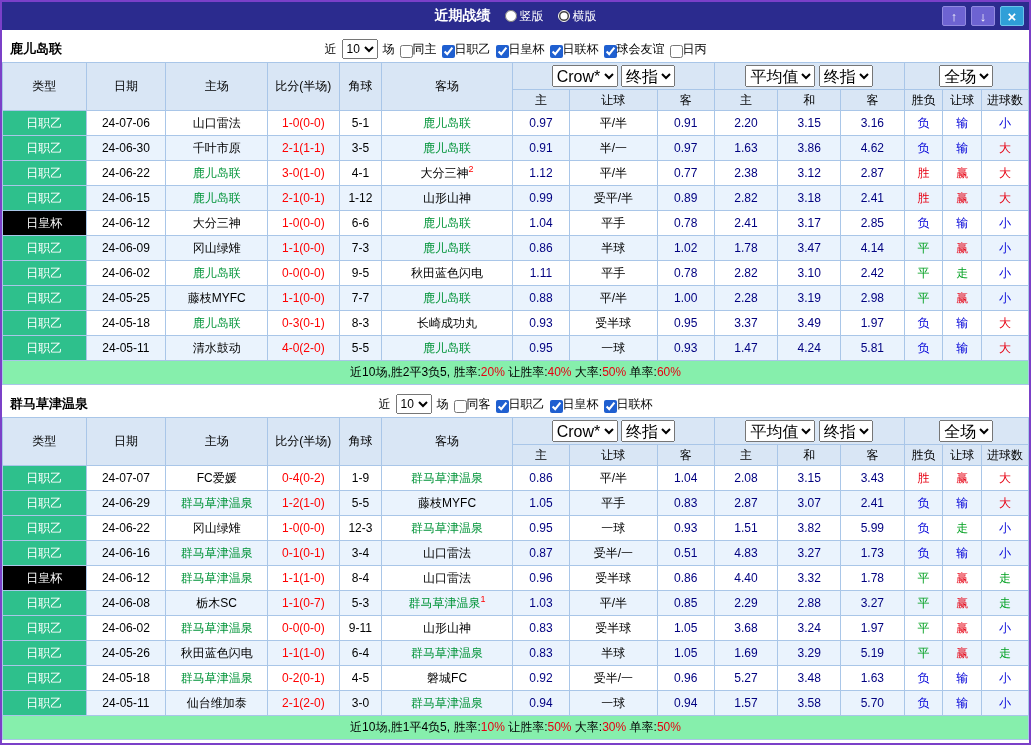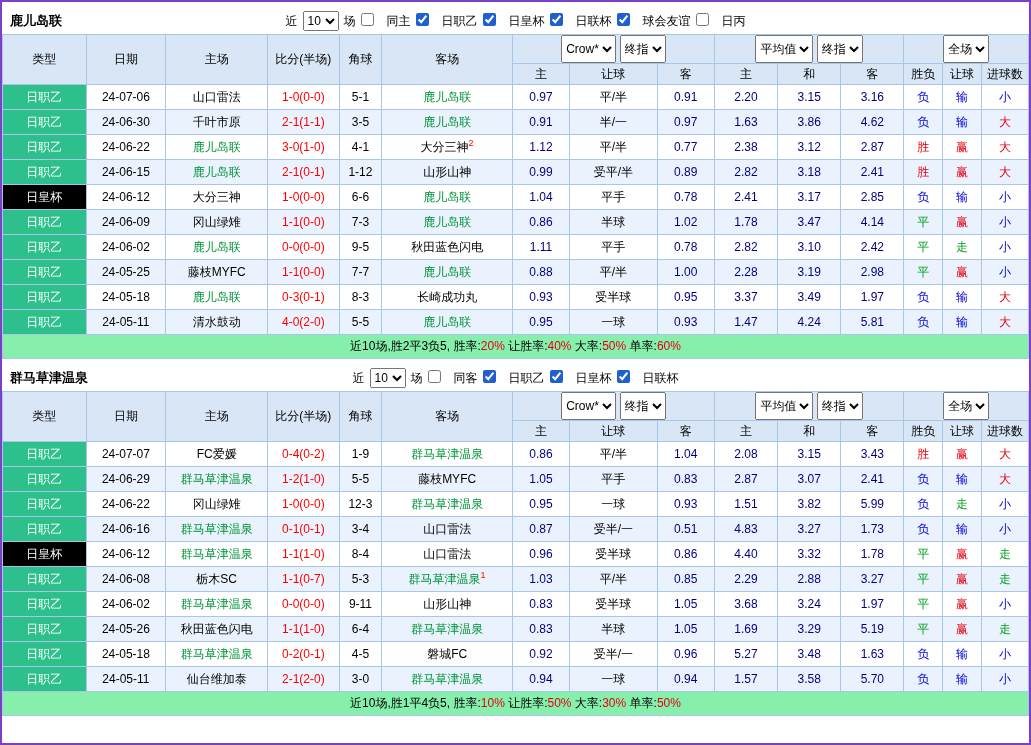--- a/index.html
+++ b/index.html
@@ -13,48 +13,64 @@
   .radio input { accent-color: #ffffff; margin: 0; width: 12px; height: 12px; }
   .tb-buttons { position: absolute; right: 5px; top: 4px; display: flex; gap: 5px; }
   .tb-btn { width: 24px; height: 20px; border: 1px solid #928ae0; background: #6d63d2; color: #fff; font-size: 13px; line-height: 17px; padding: 0; cursor: pointer; border-radius: 2px; font-weight: bold; }
   .tb-btn.close { background: #2f9fd8; border-color: #6cc3ea; font-size: 15px; }
 
   .section { margin-top: 6px; }
   .section-header { height: 26px; display: flex; align-items: center; justify-content: center; gap: 6px; position: relative; background: #fff; }
   .team-name { position: absolute; left: 8px; font-size: 13px; font-weight: bold; color: #000; }
   .filter { display: inline-flex; align-items: center; gap: 5px; font-size: 12px; color: #000; }
   .count-select { height: 20px; font-size: 12px; }
-  .chk { display: inline-flex; align-items: flex-start; gap: 13px; cursor: pointer; }
+  .chk { display: inline-flex; align-items: flex-end; gap: 0; cursor: pointer; }
   .chk input { accent-color: #1f5fd0; margin: 0; width: 13px; height: 13px; }
 
   table { width: 100%; border-collapse: collapse; table-layout: fixed; font-size: 12px; }
   td { border: 1px solid #a9c6e8; text-align: center; height: 25px; padding: 0 1px; overflow: hidden; white-space: nowrap; color: #000; }
   thead td { background: #d9e6f5; }
   thead tr.h1 td { height: 27px; }
   thead tr.h2 td { height: 21px; }
-  thead select { height: 28px; font-size: 12px; max-width: 95%; }
+  thead select { height: 22px; font-size: 16px; max-width: 95%; }
   tbody tr:nth-child(even) { background: #eaf3fd; }
   tfoot td { height: 24px; background: #86efac; }
 
   .type-cell { background: #2ec08c; color: #fff; }
   .type-cell.cup { background: #000; }
   .score { color: #ff0000; }
   .focus { color: #009438; }
   .odds { color: #000080; }
   .c-red { color: #e60012; }
   .c-blue { color: #0000d8; }
   .c-green { color: #00a020; }
   .sup-red { color: #ff0000; font-size: 9px; vertical-align: super; }
   .summary-cell .pct { color: #e60012; }
 </style>
 </head>
 <body>
 
 <div class="frame">
 
+  <div class="titlebar">
+    <span class="title">近期战绩</span>
+    <label class="radio">
+      <input type="radio" name="layout" style="">
+      <span>竖版</span>
+    </label>
+    <label class="radio">
+      <input type="radio" name="layout" checked="" style="">
+      <span>横版</span>
+    </label>
+    <div class="tb-buttons">
+      <button class="tb-btn">↑</button>
+      <button class="tb-btn">↓</button>
+      <button class="tb-btn close">×</button>
+    </div>
+  </div>
 
   <div id="sections">
   <div class="section">
     <div class="section-header">
       <span class="team-name">鹿儿岛联</span>
       <span class="filter">
         <span>近</span>
         <select class="count-select"><option>10</option></select>
         <span>场</span>
         <label class="chk">

